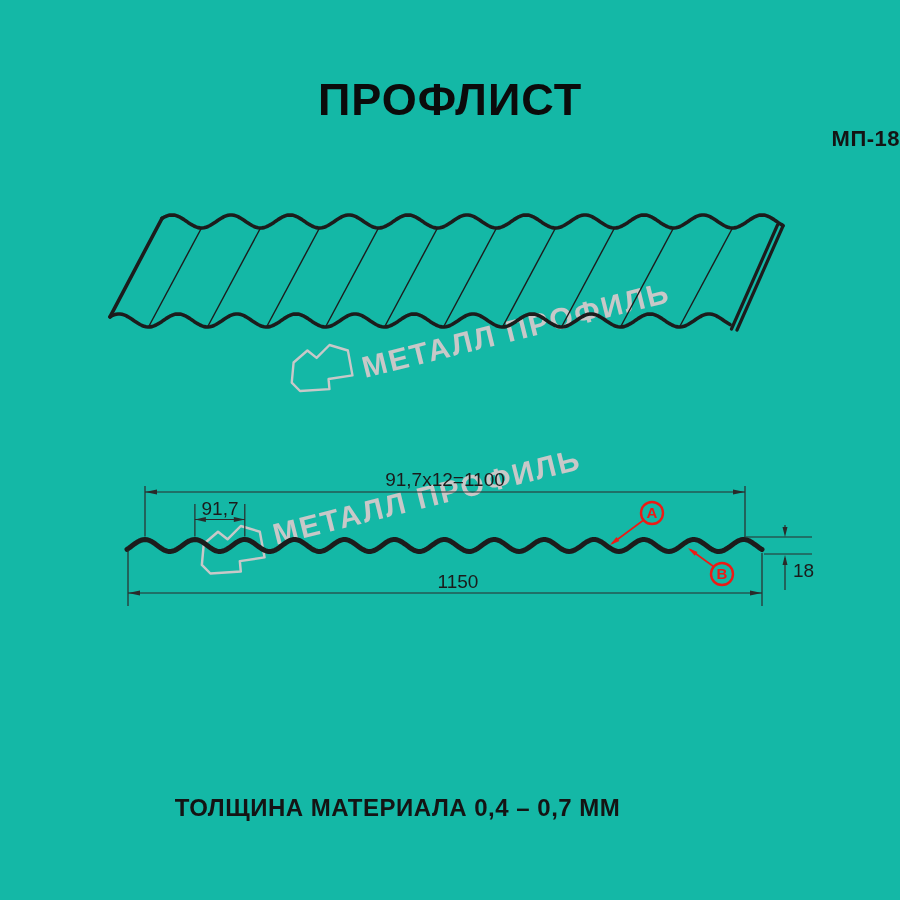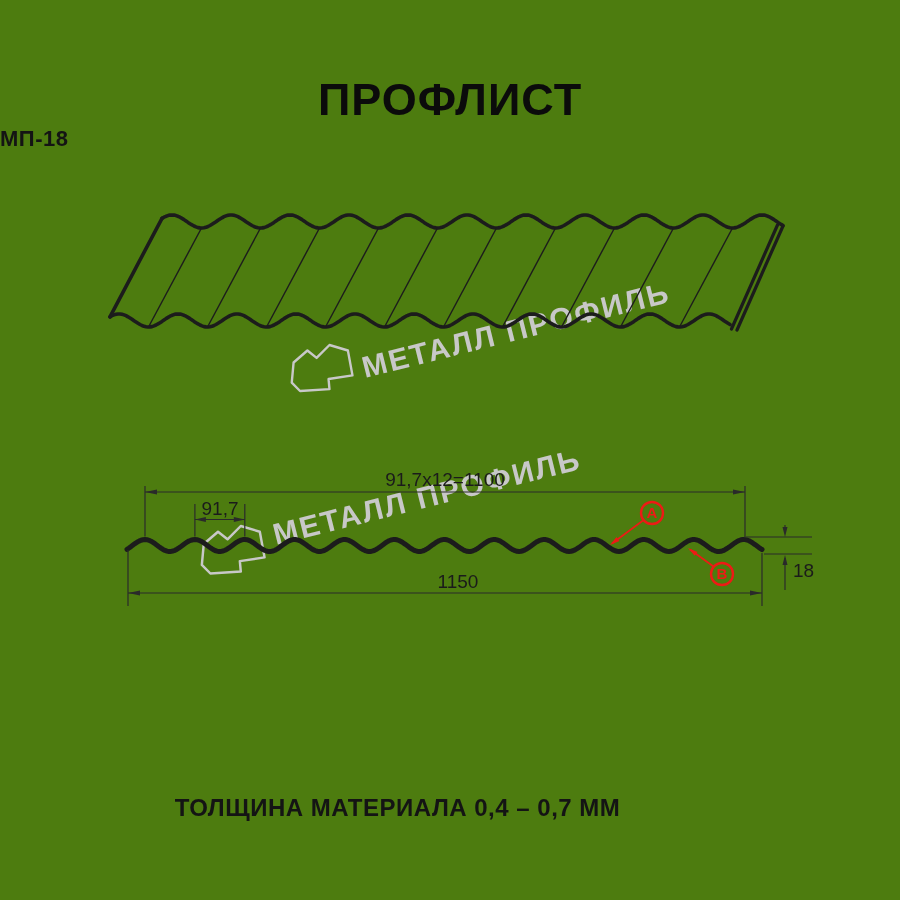--- a/index.html
+++ b/index.html
@@ -1,21 +1,21 @@
 <!DOCTYPE html>
 <html style="--accent: #ee1a15; --wm: #c8c8c8; --line: #1c1c1c;"><head>
 <meta charset="utf-8">
 <style>
   :root{ --accent:#ee1a15; --wm:#c8c8c8; --line:#1c1c1c; }
   html,body{margin:0;padding:0;background:#fff;}
-  .page{position:relative;width:900px;height:900px;background:#4d7c0f;overflow:hidden;
+  .page{position:relative;width:900px;height:900px;background:#14b8a6;overflow:hidden;
         font-family:"Liberation Sans",sans-serif;}
   .page-title{position:absolute;top:74px;left:0;width:900px;text-align:center;
         font-size:45px;font-weight:800;letter-spacing:1px;color:#0b0b0b;}
-  .page-subtitle{position:absolute;top:126px;left:0;width:900px;text-align:left;
+  .page-subtitle{position:absolute;top:126px;left:0;width:900px;text-align:right;
         font-size:22px;font-weight:700;letter-spacing:0.5px;color:#141414;}
   .caption{position:absolute;top:794px;left:0;width:795px;text-align:center;
         font-size:24px;font-weight:600;letter-spacing:0.5px;color:#141414;}
   svg{position:absolute;top:0;left:0;}
   .wm-text{font-family:"Liberation Sans",sans-serif;font-weight:700;font-size:30px;
         letter-spacing:2px;fill:var(--wm);}
   .wm-stroke{fill:none;stroke:var(--wm);stroke-width:2.6;stroke-linejoin:round;}
   .dim-label{font-family:"Liberation Sans",sans-serif;font-size:19px;fill:#1b1b1b;}
   .callout-label{font-family:"Liberation Sans",sans-serif;font-size:15px;font-weight:600;
         fill:var(--accent);}

